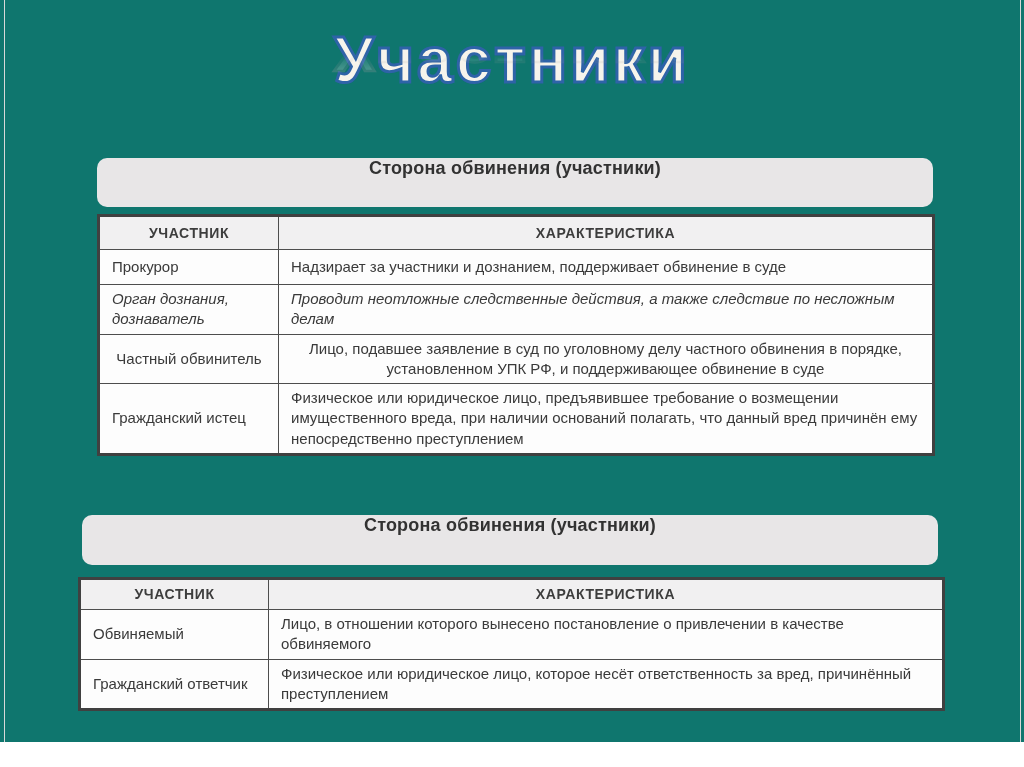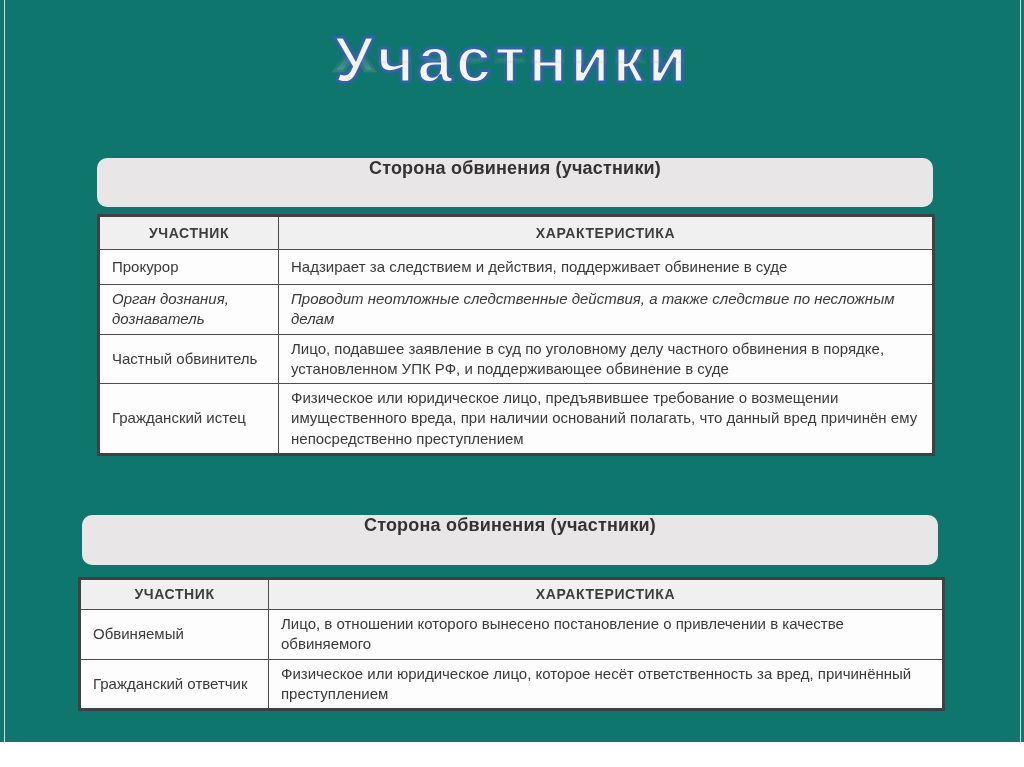--- a/index.html
+++ b/index.html
@@ -111,27 +111,27 @@
       </colgroup>
     <thead>
       <tr style="height:34px;">
         <th>УЧАСТНИК</th>
         <th>ХАРАКТЕРИСТИКА</th>
       </tr>
     </thead>
     <tbody>
       <tr style="height:35px;margin-top:18px;">
         <td class="participant">Прокурор</td>
-        <td class="characteristic">Надзирает за следствием и действия, поддерживает обвинение в суде</td>
+        <td class="characteristic">Надзирает за участники и дознанием, поддерживает обвинение в суде</td>
       </tr>
       <tr style="height:46px;font-style:italic;">
         <td class="participant">Орган дознания, дознаватель</td>
         <td class="characteristic">Проводит неотложные следственные действия, а также следствие по несложным делам</td>
       </tr>
-      <tr style="height:44px;">
+      <tr style="height:44px;text-align:center;">
         <td class="participant">Частный обвинитель</td>
         <td class="characteristic">Лицо, подавшее заявление в суд по уголовному делу частного обвинения в порядке, установленном УПК РФ, и поддерживающее обвинение в суде</td>
       </tr>
       <tr style="height:58px;">
         <td class="participant">Гражданский истец</td>
         <td class="characteristic">Физическое или юридическое лицо, предъявившее требование о возмещении имущественного вреда, при наличии оснований полагать, что данный вред причинён ему непосредственно преступлением</td>
       </tr>
     </tbody>
   </table>
 

